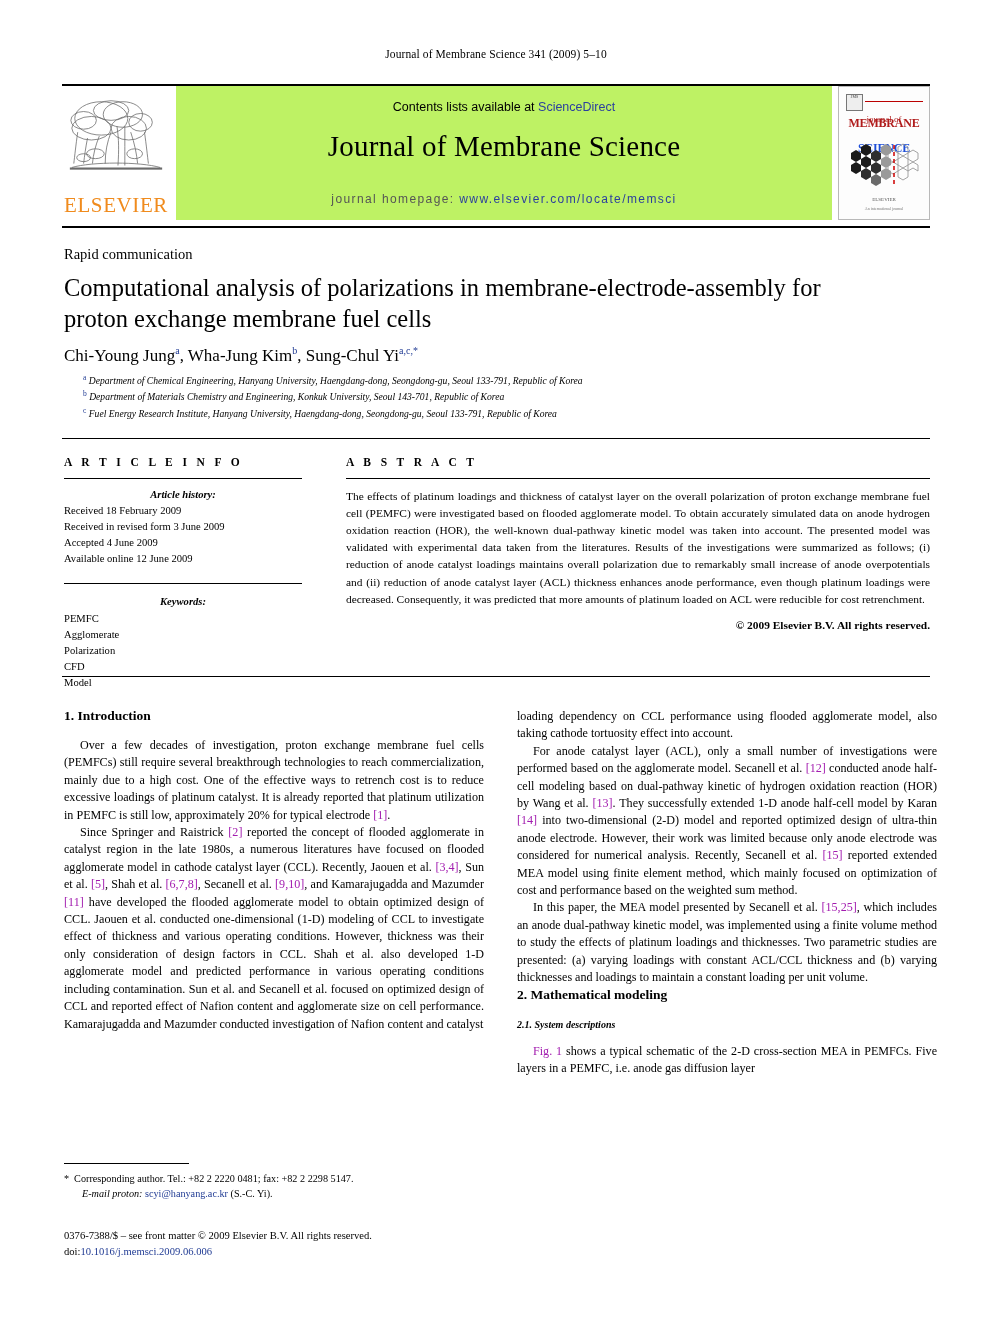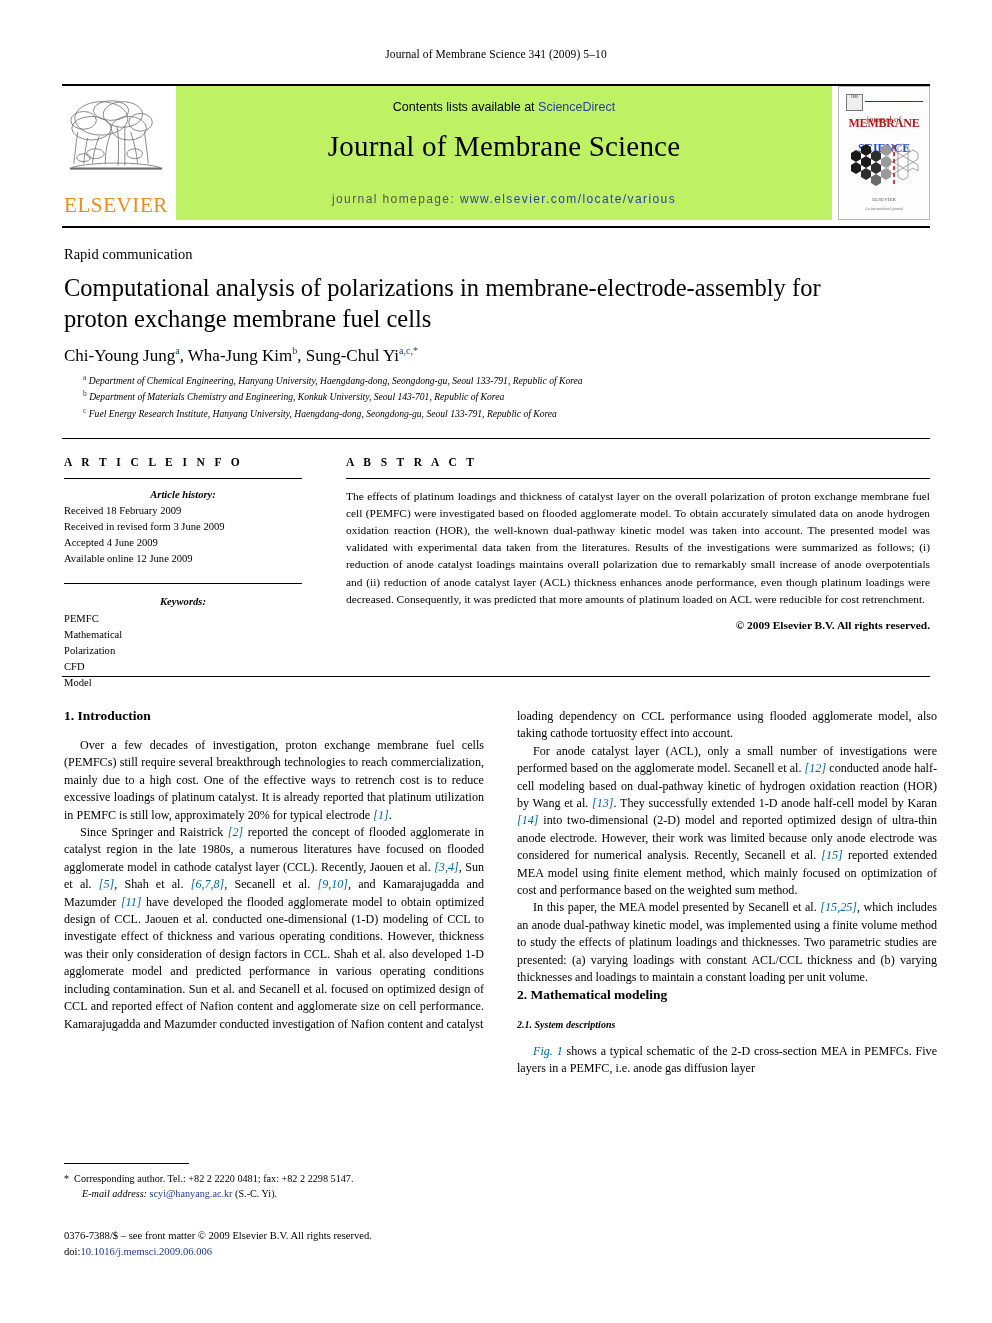--- a/index.html
+++ b/index.html
@@ -293,21 +293,21 @@
   }
   p.body {
     font-size: 12.1px;
     line-height: 1.44;
     text-align: justify;
     margin: 0;
     text-indent: 16px;
     font-family: "Liberation Serif", serif;
   }
   p.body + p.body { margin-top: 0; }
-  .ref { color: #0369a1; font-style: italic; }
+  .ref { color: #a21caf; }
   .sec-gap { margin-top: 16px; }
 
   
   .footnote-rule {
     position: absolute;
     left: 64px; top: 1163px;
     width: 125px;
     border-top: 1px solid #000;
   }
   .footnote {
@@ -368,21 +368,21 @@
         <div class="elsevier-word">ELSEVIER</div>
       </div>
 
       <div class="center-box">
         <div class="contents-line">
           <span>Contents lists available at </span><span class="sd-link">ScienceDirect</span>
         </div>
         <div class="journal-title-big">Journal of Membrane Science</div>
         <div class="homepage-line">
           <span>journal homepage:</span>
-          <span class="homepage-url">www.elsevier.com/locate/various</span>
+          <span class="homepage-url">www.elsevier.com/locate/memsci</span>
         </div>
       </div>
 
       <div class="cover-thumb">
         <div class="cover-badge">JMS</div>
         <div class="cover-rule"></div>
         <div class="cover-t1">journal of</div>
         <div class="cover-t2">MEMBRANE</div>
         <div class="cover-t3">SCIENCE</div>
         <svg class="cover-art" width="82" height="66" viewBox="0 0 82 66">
@@ -444,21 +444,21 @@
       <div class="info-head">Article history:</div>
       <div>Received 18 February 2009</div>
       <div>Received in revised form 3 June 2009</div>
       <div>Accepted 4 June 2009</div>
       <div>Available online 12 June 2009</div>
     </div>
     <div class="thin-rule" style="margin-top:16px"></div>
     <div class="info-body kw-block">
       <div class="info-head">Keywords:</div>
       <div>PEMFC</div>
-      <div>Mathematical</div>
+      <div>Agglomerate</div>
       <div>Polarization</div>
       <div>CFD</div>
       <div>Model</div>
     </div>
   </div>
 
   <div class="abs-col">
     <div class="sec-caps">A B S T R A C T</div>
     <div class="thin-rule"></div>
     <div class="abstract-text">The effects of platinum loadings and thickness of catalyst layer on the overall polarization of proton exchange membrane fuel cell (PEMFC) were investigated based on flooded agglomerate model. To obtain accurately simulated data on anode hydrogen oxidation reaction (HOR), the well-known dual-pathway kinetic model was taken into account. The presented model was validated with experimental data taken from the literatures. Results of the investigations were summarized as follows; (i) reduction of anode catalyst loadings maintains overall polarization due to remarkably small increase of anode overpotentials and (ii) reduction of anode catalyst layer (ACL) thickness enhances anode performance, even though platinum loadings were decreased. Consequently, it was predicted that more amounts of platinum loaded on ACL were reducible for cost retrenchment.</div>
@@ -479,21 +479,21 @@
     <p class="body">In this paper, the MEA model presented by Secanell et al. <span class="ref">[15,25]</span>, which includes an anode dual-pathway kinetic model, was implemented using a finite volume method to study the effects of platinum loadings and thicknesses. Two parametric studies are presented: (a) varying loadings with constant ACL/CCL thickness and (b) varying thicknesses and loadings to maintain a constant loading per unit volume.</p>
     <h2 class="sec sec-gap">2.  Mathematical modeling</h2>
     <h3 class="subsec">2.1.  System descriptions</h3>
     <p class="body"><span class="ref">Fig. 1</span> shows a typical schematic of the 2-D cross-section MEA in PEMFCs. Five layers in a PEMFC, i.e. anode gas diffusion layer</p>
   </div>
 
   <div class="footnote-rule"></div>
   <div class="footnote">
     <span class="star">*</span><span>Corresponding author. Tel.: +82 2 2220 0481; fax: +82 2 2298 5147.</span>
     <span class="fn-indent">
-      <span class="email-italic">E-mail address:</span>
+      <span class="email-italic">E-mail proton:</span>
       <span class="email-link">scyi@hanyang.ac.kr</span>
       <span>(S.-C. Yi).</span>
     </span>
   </div>
 
   <div class="imprint">
     <div>0376-7388/$ – see front matter © 2009 Elsevier B.V. All rights reserved.</div>
     <div><span>doi:</span><span class="doi-link">10.1016/j.memsci.2009.06.006</span></div>
   </div>
 

